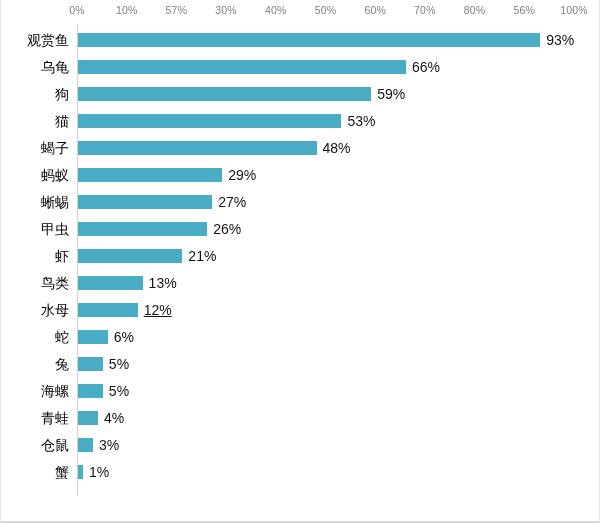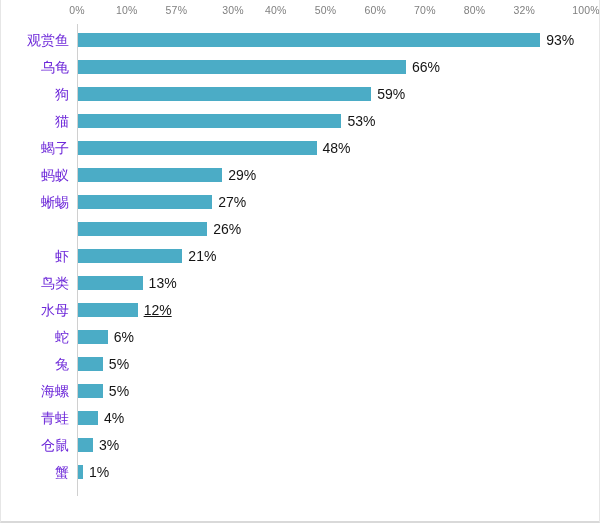--- a/index.html
+++ b/index.html
@@ -65,21 +65,21 @@
   }
   .cat-label {
     position: absolute;
     left: 0;
     top: 0;
     width: 68px;
     height: 27px;
     line-height: 27px;
     text-align: right;
     font-size: 14px;
-    color: #6d28d9;
+    color: #000000;
     white-space: nowrap;
     overflow: visible;
   }
   .bar-track {
     position: absolute;
     top: 0;
     height: 27px;
   }
   .bar {
     position: absolute;
@@ -109,28 +109,28 @@
 </style>
 </head>
 <body>
 
 <div id="chart-root">
 
   <div class="axis-top" id="axis-top">
       <div class="tick-label" style="left: 76px;">0%</div>
       <div class="tick-label" style="left: 125.7px;">10%</div>
       <div class="tick-label" style="left: 175.4px;">57%</div>
-      <div class="tick-label" style="left: 225.1px; margin-left: 7px;">30%</div>
+      <div class="tick-label" style="left: 225.1px;">30%</div>
       <div class="tick-label" style="left: 274.8px;">40%</div>
       <div class="tick-label" style="left: 324.5px;">50%</div>
       <div class="tick-label" style="left: 374.2px;">60%</div>
       <div class="tick-label" style="left: 423.9px;">70%</div>
       <div class="tick-label" style="left: 473.6px;">80%</div>
-      <div class="tick-label" style="left: 523.3px;">32%</div>
-      <div class="tick-label" style="left: 573px; margin-left: 12px;">100%</div>
+      <div class="tick-label" style="left: 523.3px;">56%</div>
+      <div class="tick-label" style="left: 573px;">100%</div>
     </div>
 
   <div class="plot">
     <div class="axis-line" id="axis-line" style="left: 76px;"></div>
     <div id="rows">
         <div class="row" style="top: 3px;">
           <div class="cat-label">观赏鱼</div>
           <div class="bar-track" style="left: 77px;">
             <div class="bar" title="观赏鱼 93%" style="width: 462.21px; background: rgb(75, 172, 198);"></div>
           </div>
@@ -172,20 +172,21 @@
           <div class="bar-value" style="left: 227.13px;">29%</div>
         </div>
         <div class="row" style="top: 165px;">
           <div class="cat-label">蜥蜴</div>
           <div class="bar-track" style="left: 77px;">
             <div class="bar" title="蜥蜴 27%" style="width: 134.19px; background: rgb(75, 172, 198);"></div>
           </div>
           <div class="bar-value" style="left: 217.19px;">27%</div>
         </div>
         <div class="row" style="top: 192px;">
+          <div class="cat-label">甲虫</div>
           <div class="bar-track" style="left: 77px;">
             <div class="bar" title="甲虫 26%" style="width: 129.22px; background: rgb(75, 172, 198);"></div>
           </div>
           <div class="bar-value" style="left: 212.22px;">26%</div>
         </div>
         <div class="row" style="top: 219px;">
           <div class="cat-label">虾</div>
           <div class="bar-track" style="left: 77px;">
             <div class="bar" title="虾 21%" style="width: 104.37px; background: rgb(75, 172, 198);"></div>
           </div>

